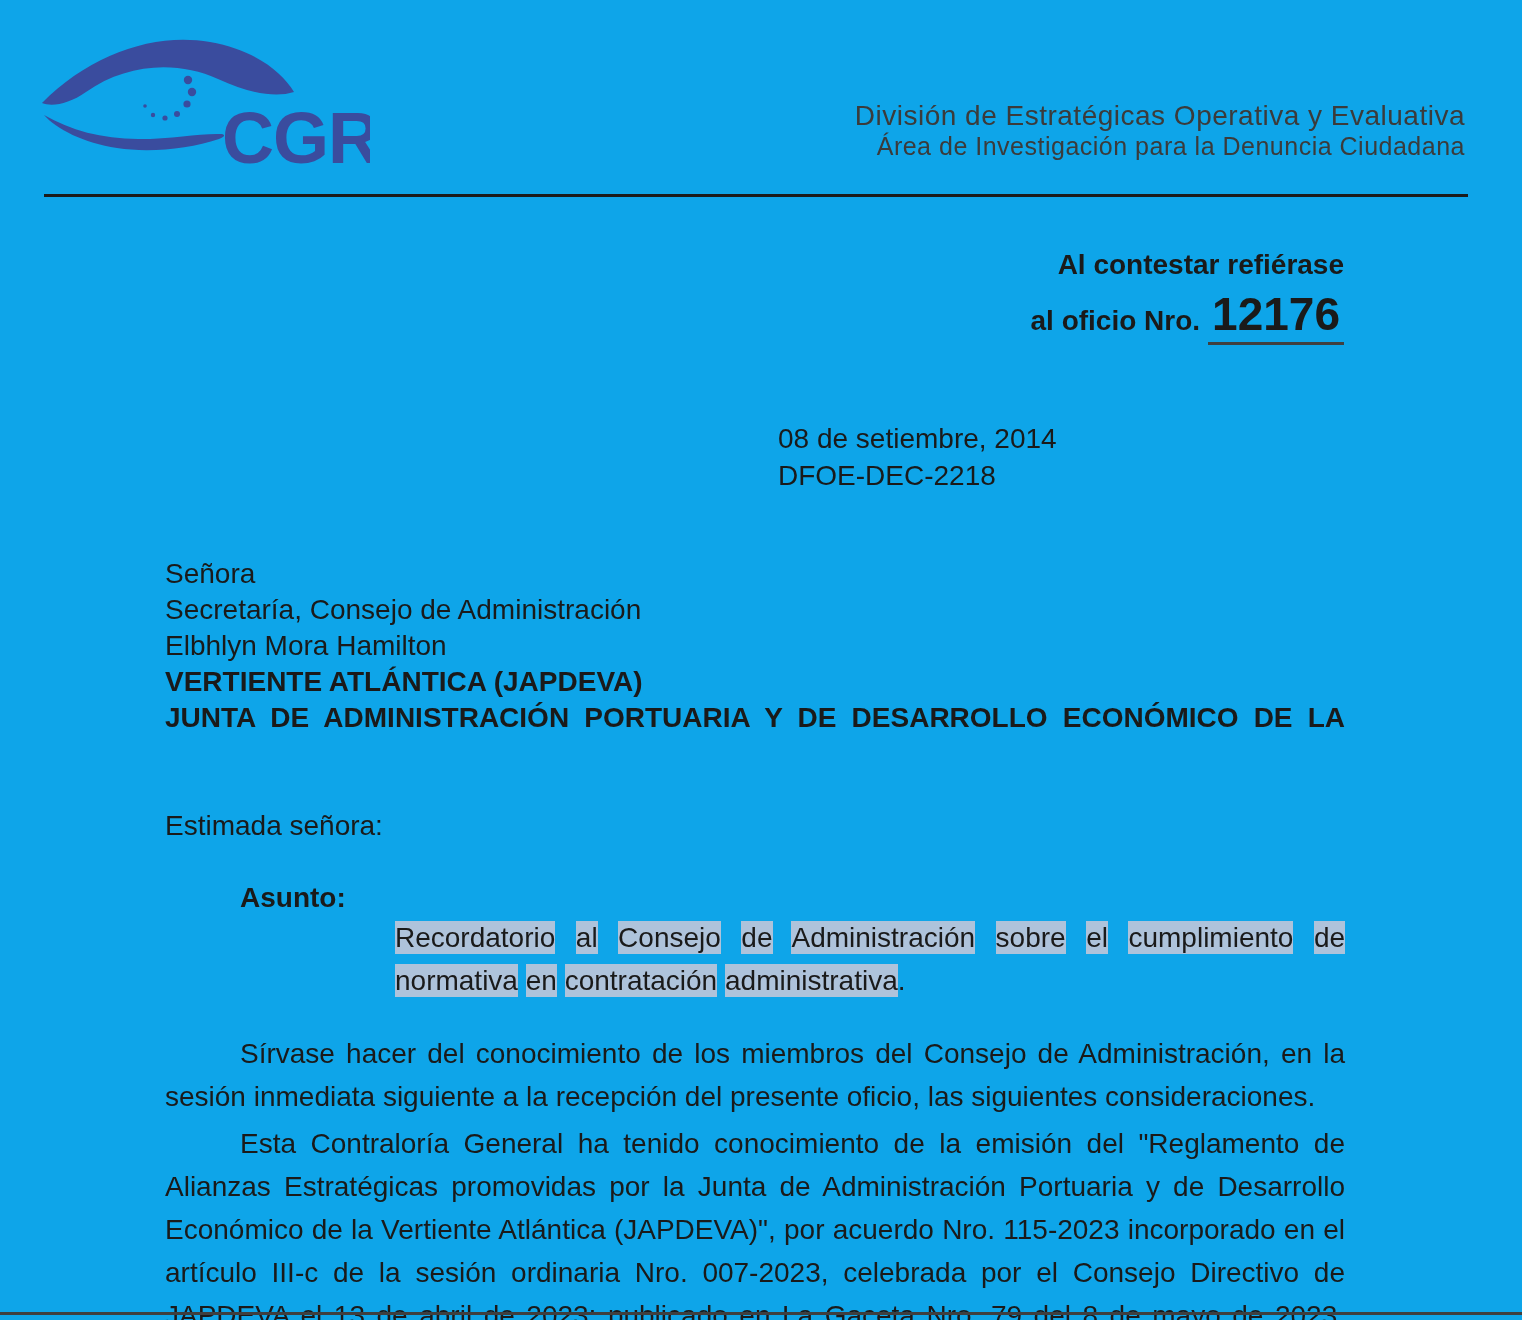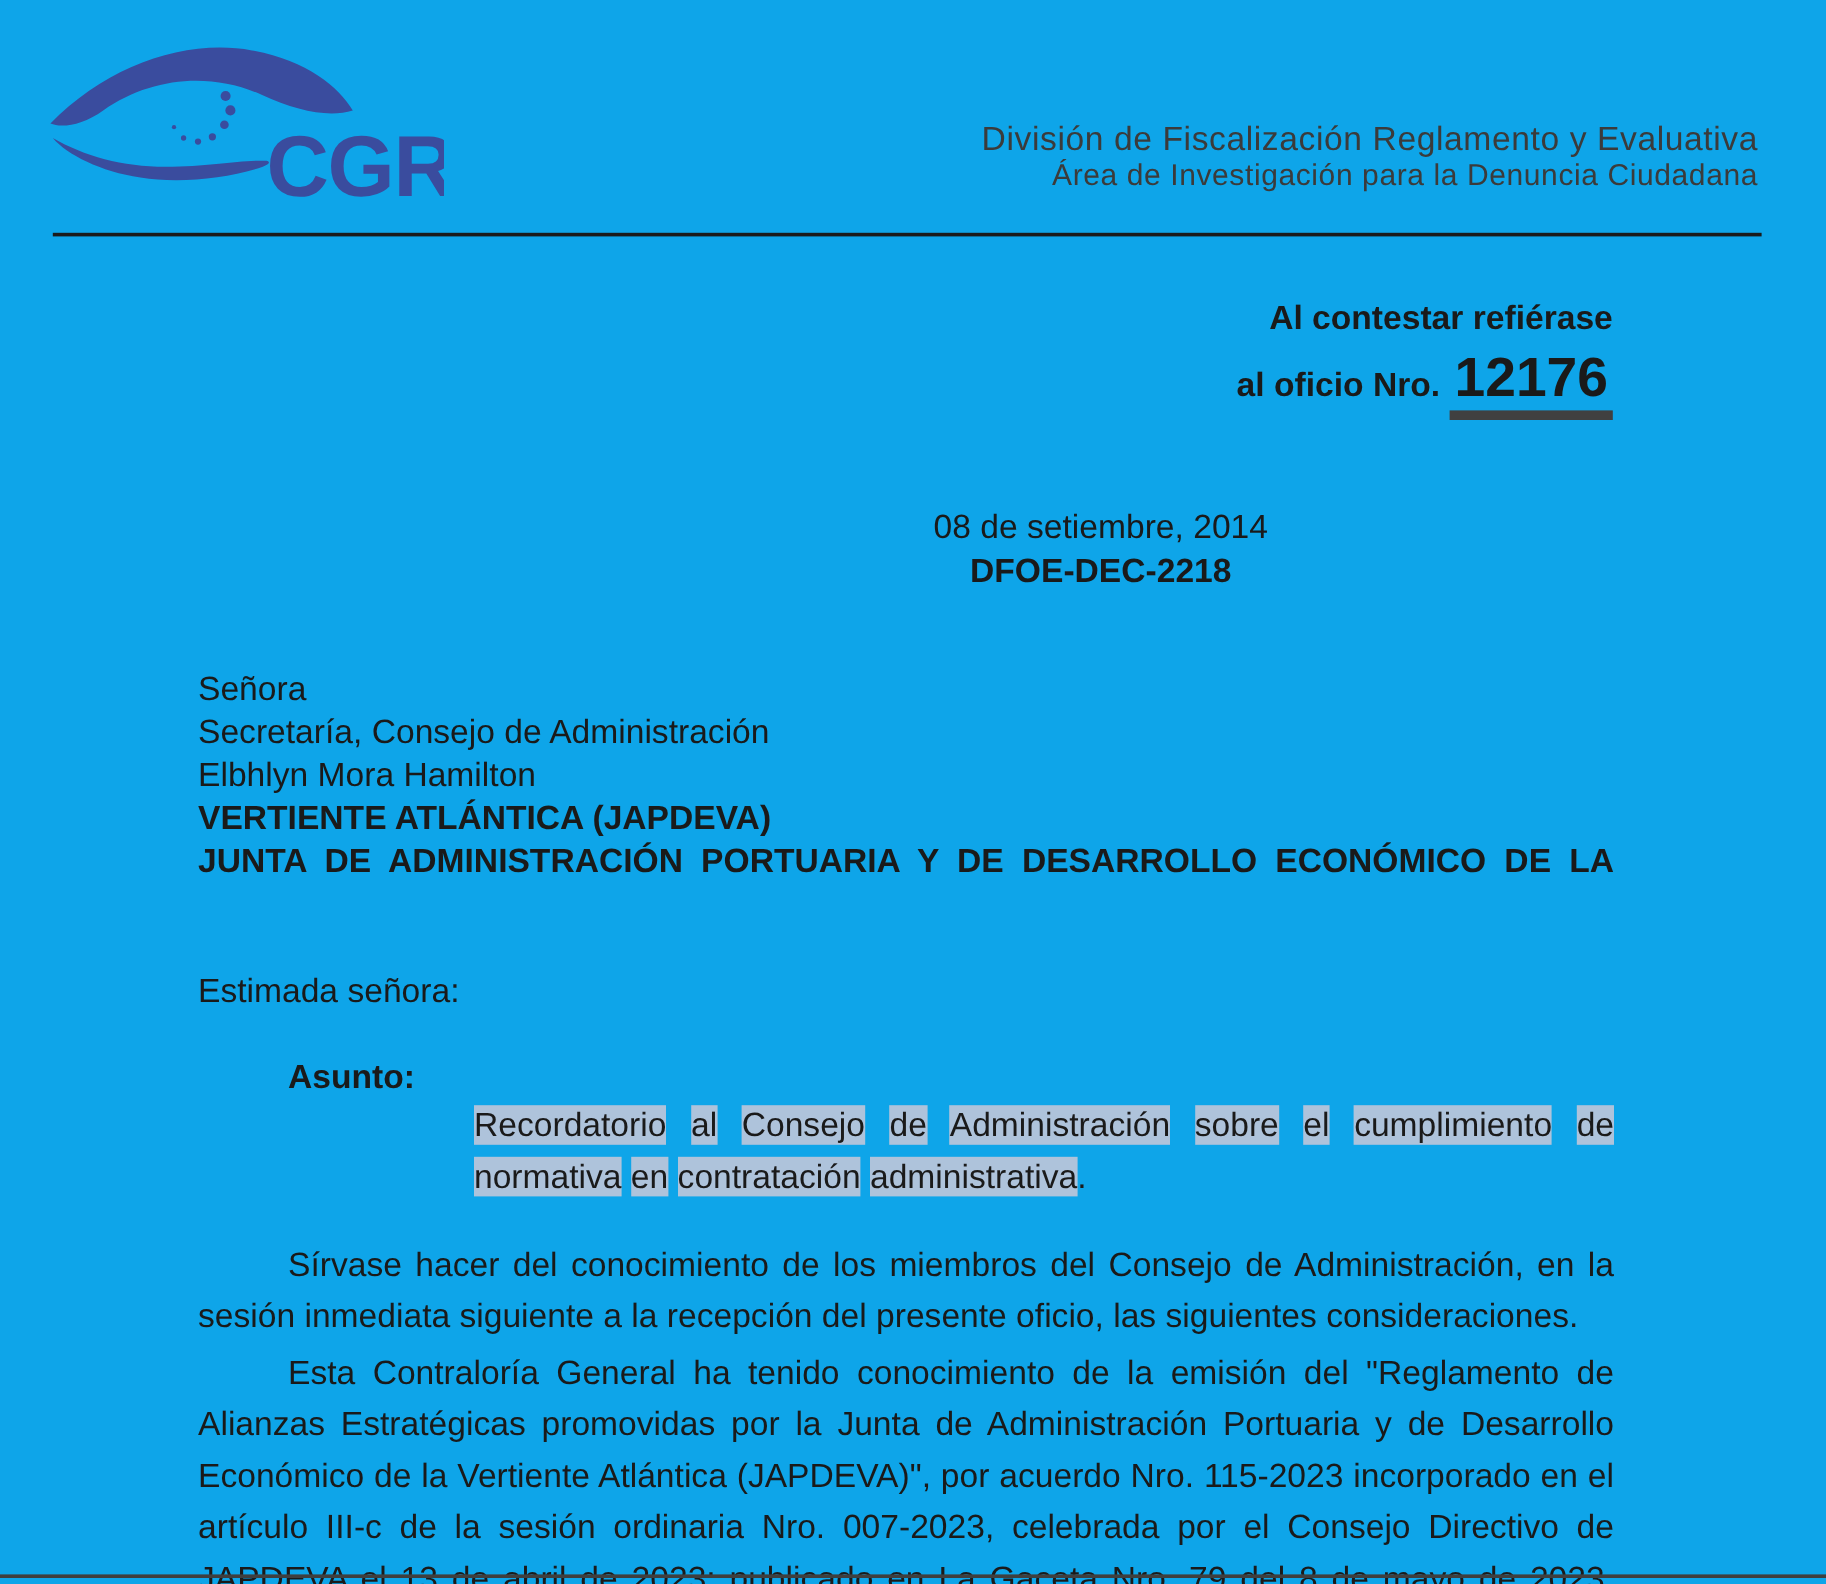--- a/index.html
+++ b/index.html
@@ -60,33 +60,33 @@
     font-size: 28px;
     line-height: 34px;
     margin-bottom: 8px;
   }
   .reference .ref-line2 {
     font-size: 28px;
     line-height: 48px;
   }
   .reference .ref-number {
     font-size: 46px;
-    border-bottom: 8px solid #404040;
+    border-bottom: 3px solid #404040;
     padding: 0 4px 2px 4px;
     margin-left: 8px;
   }
   
   .dateblock {
     position: absolute;
     left: 778px;
     top: 420px;
     font-size: 28px;
     line-height: 37px;
   }
-  .dateblock .docref { font-weight: bold; text-align: center; }
+  .dateblock .docref { font-weight: normal; }
   
   .recipient {
     position: absolute;
     left: 165px;
     top: 556px;
     width: 1180px;
     font-size: 28px;
     line-height: 36px;
   }
   .recipient .org-line { font-weight: bold; }
@@ -168,21 +168,21 @@
         <circle cx="125" cy="82" r="2.6"></circle>
         <circle cx="113" cy="79" r="2.2"></circle>
         <circle cx="105" cy="70" r="1.8"></circle>
 
         <text x="182" y="127" font-family="Liberation Sans, sans-serif" font-size="72" font-weight="bold" letter-spacing="-1">CGR</text>
       </g>
     </svg>
   </div>
 
   <div class="org-header">
-    <div class="line1">División de Fiscalización Reglamento y Evaluativa</div>
+    <div class="line1">División de Estratégicas Operativa y Evaluativa</div>
     <div class="line2">Área de Investigación para la Denuncia Ciudadana</div>
   </div>
 
   <div class="header-rule"></div>
 
   <div class="reference">
     <div class="ref-line1">Al contestar refiérase</div>
     <div class="ref-line2">
       <span>al oficio Nro.</span><span class="ref-number">12176</span>
     </div>

